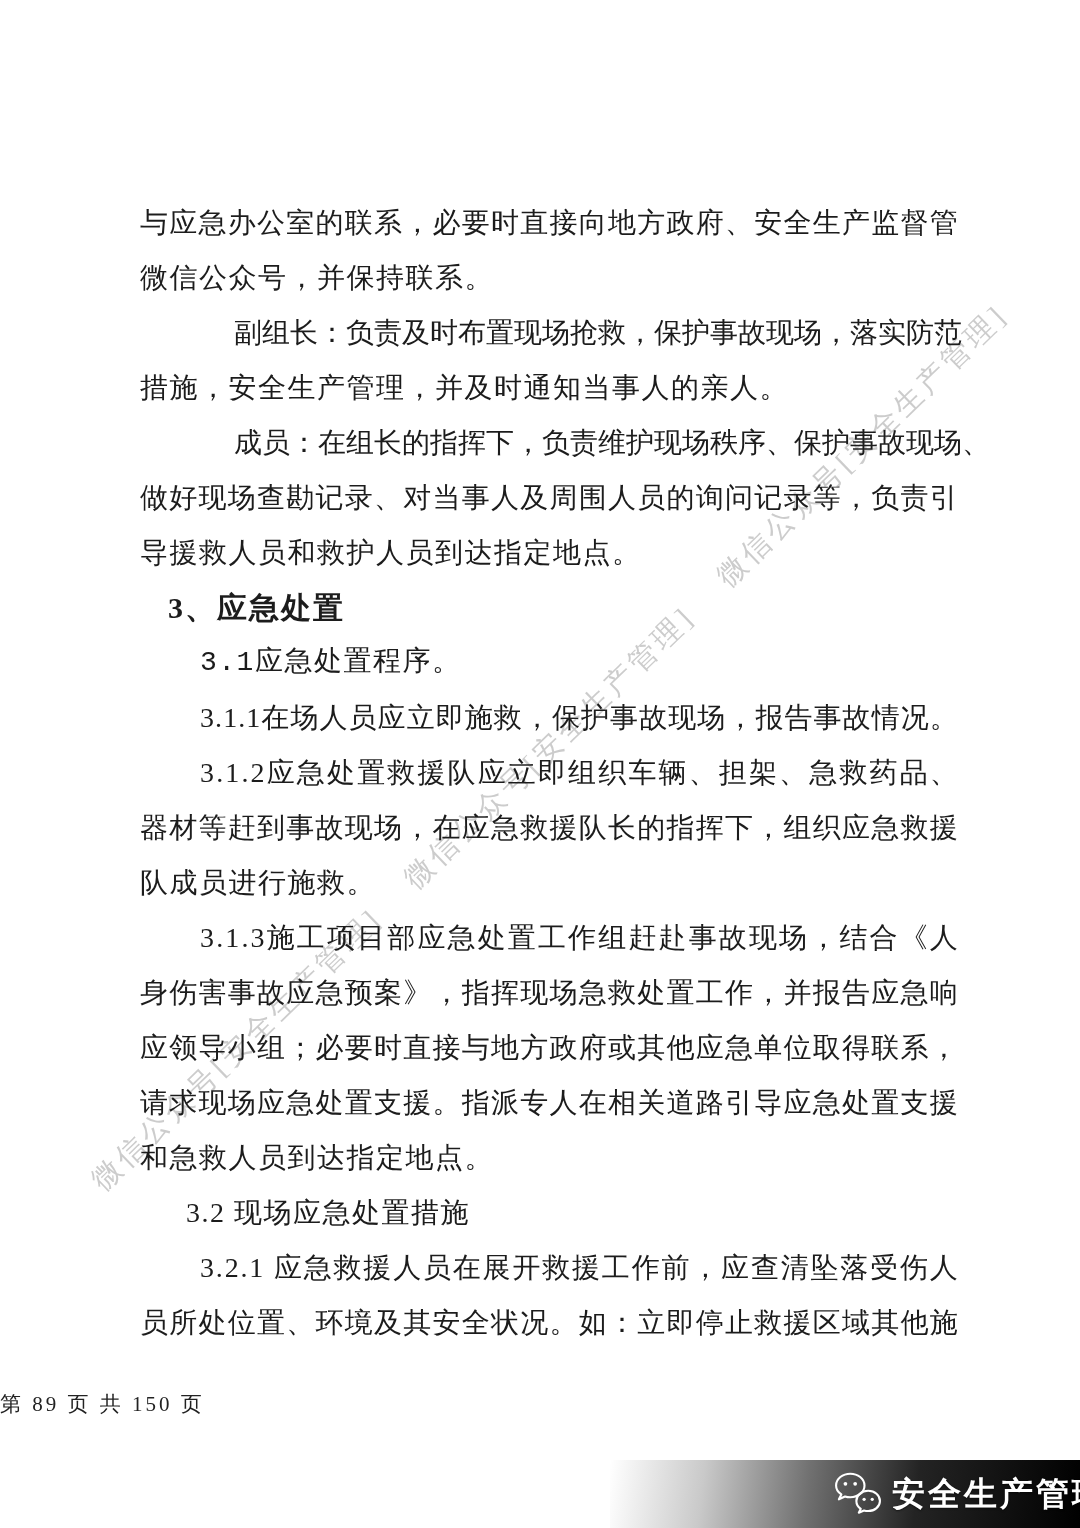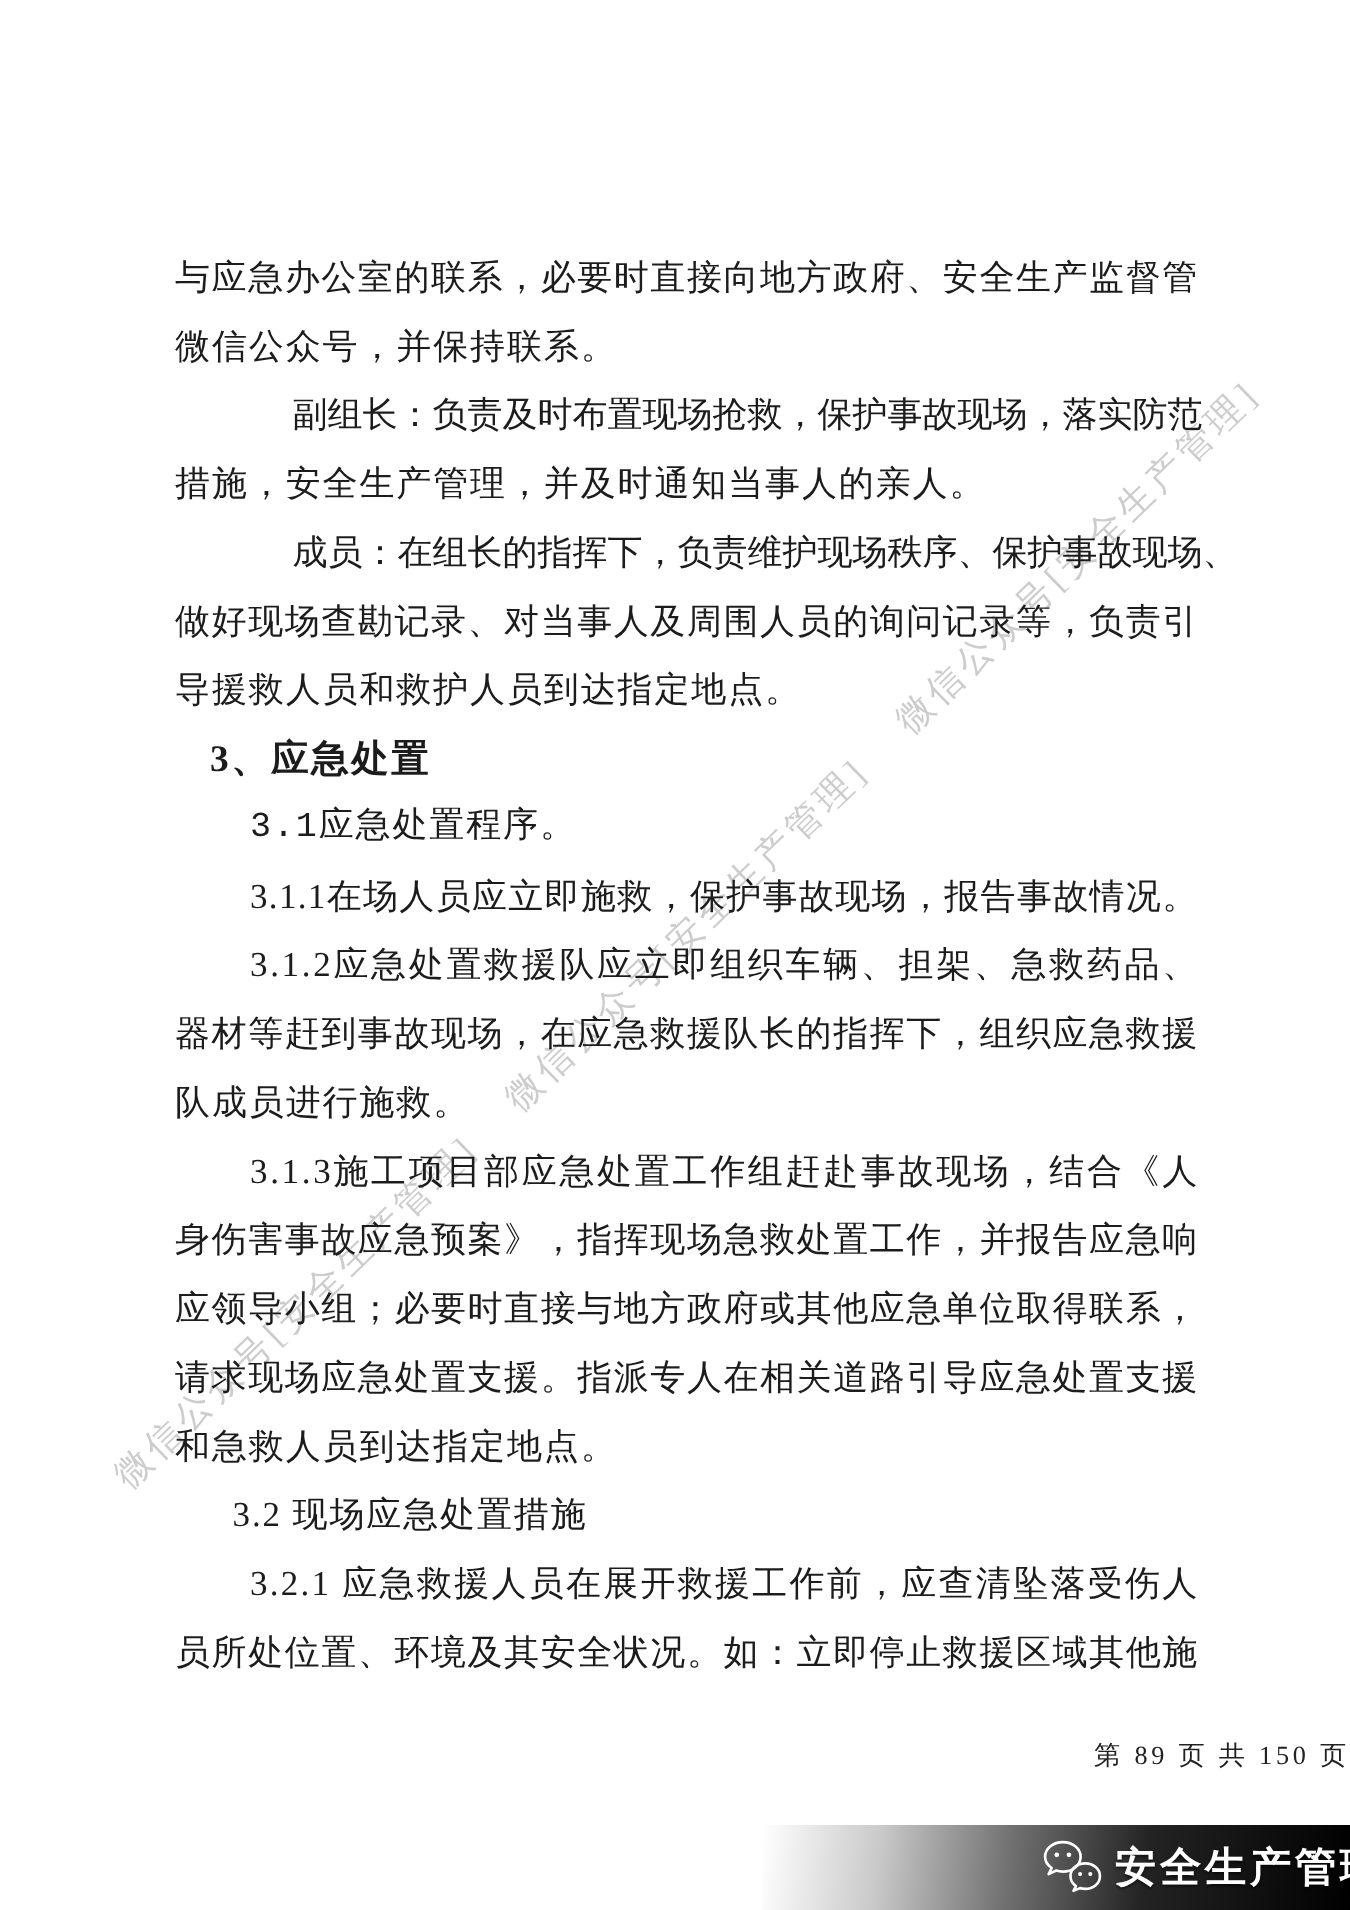--- a/index.html
+++ b/index.html
@@ -49,21 +49,21 @@
   .line.b{
     font-weight:bold;
     font-size:30px;
     letter-spacing:2px;
   }
   
   .footer{
     position:absolute;
     top:1390px;left:0;
     width:100%;
-    text-align:right;
+    text-align:left;
     font-size:21px;
     letter-spacing:3px;
     color:#222222;
   }
   
   .band{
     position:absolute;
     right:0;bottom:0;
     width:470px;height:68px;
     display:flex;

